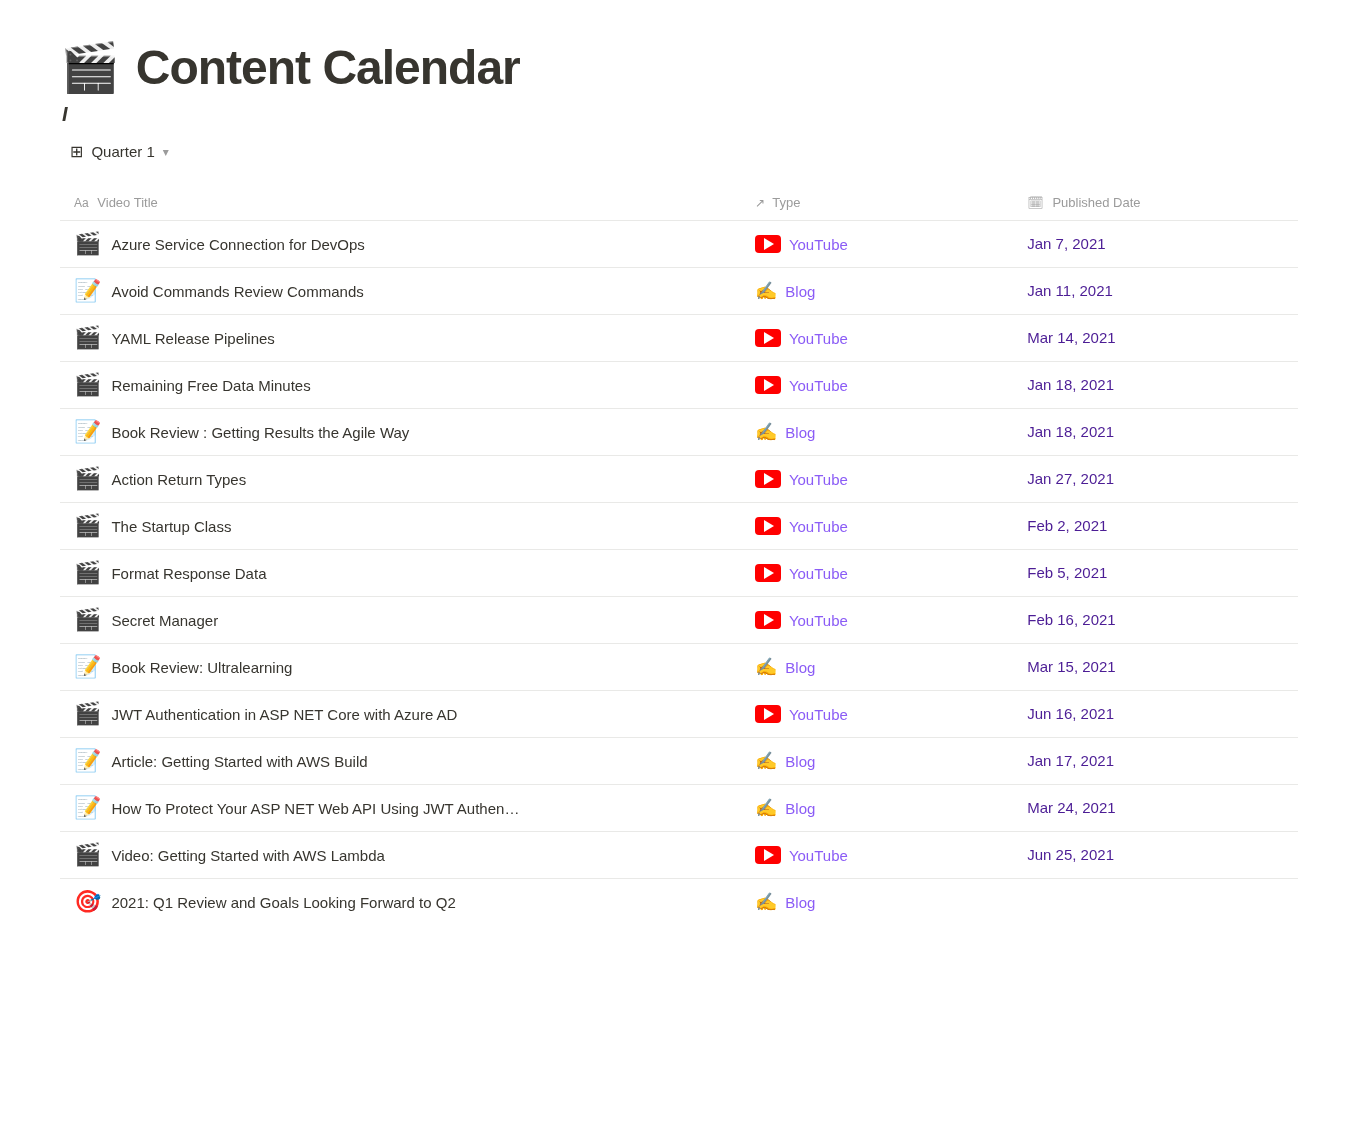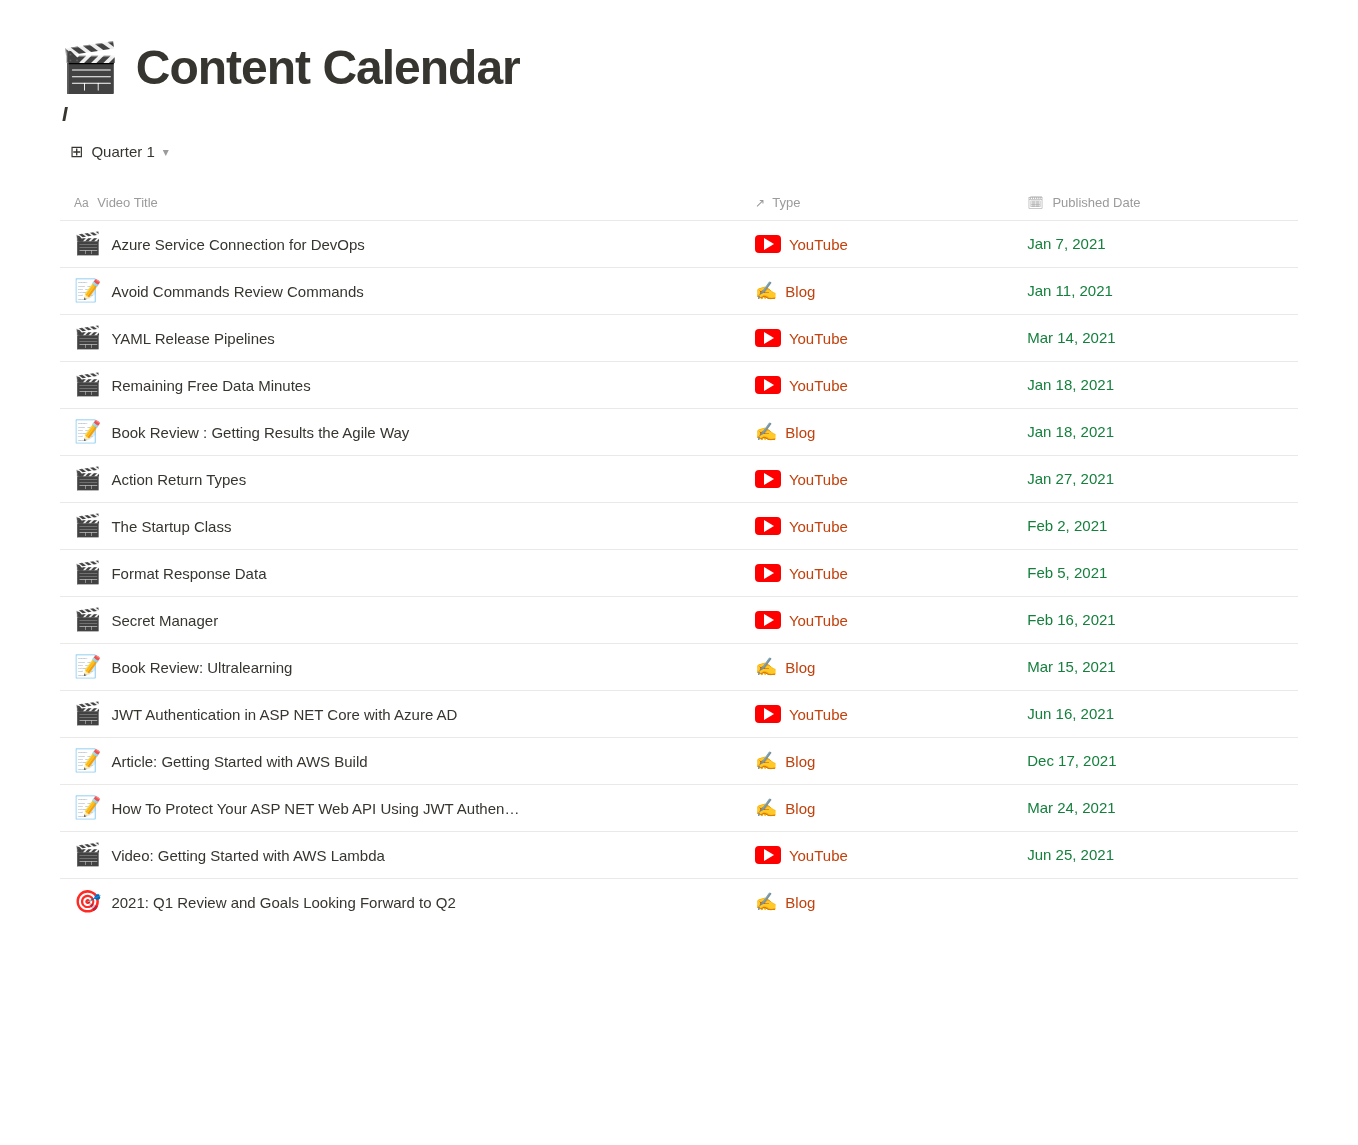--- a/index.html
+++ b/index.html
@@ -118,21 +118,21 @@
       gap: 10px;
       font-size: 15px;
       color: #37352f;
     }
 
     .cell-type {
       display: flex;
       align-items: center;
       gap: 8px;
       font-size: 15px;
-      color: #c2410c;
+      color: #8b5cf6;
     }
 
     .yt-badge {
       display: inline-flex;
       align-items: center;
       justify-content: center;
       background: #ff0000;
       border-radius: 4px;
       width: 26px;
       height: 18px;
@@ -143,21 +143,21 @@
       width: 0;
       height: 0;
       border-top: 6px solid transparent;
       border-bottom: 6px solid transparent;
       border-left: 10px solid #fff;
       margin-left: 2px;
     }
 
     .cell-date {
       font-size: 15px;
-      color: #15803d;
+      color: #4c1d95;
     }
 
     tbody tr:last-child td {
       border-bottom: none;
     }
 
     .header-arrow {
       font-size: 12px;
       margin-right: 4px;
       color: #9b9b9b;
@@ -433,21 +433,21 @@
         </div>
       </td>
       <td class="col-type">
 
         <div class="cell-type">
           <span class="type-emoji">✍️</span>
           <span>Blog</span>
         </div>
       </td>
       <td class="col-date">
-        <span class="cell-date">Dec 17, 2021</span>
+        <span class="cell-date">Jan 17, 2021</span>
       </td>
     </tr>
       <tr>
       <td class="col-title">
         <div class="cell-title">
           <span style="font-size:22px;">📝</span>
           <span>How To Protect Your ASP NET Web API Using JWT Authen…</span>
         </div>
       </td>
       <td class="col-type">

